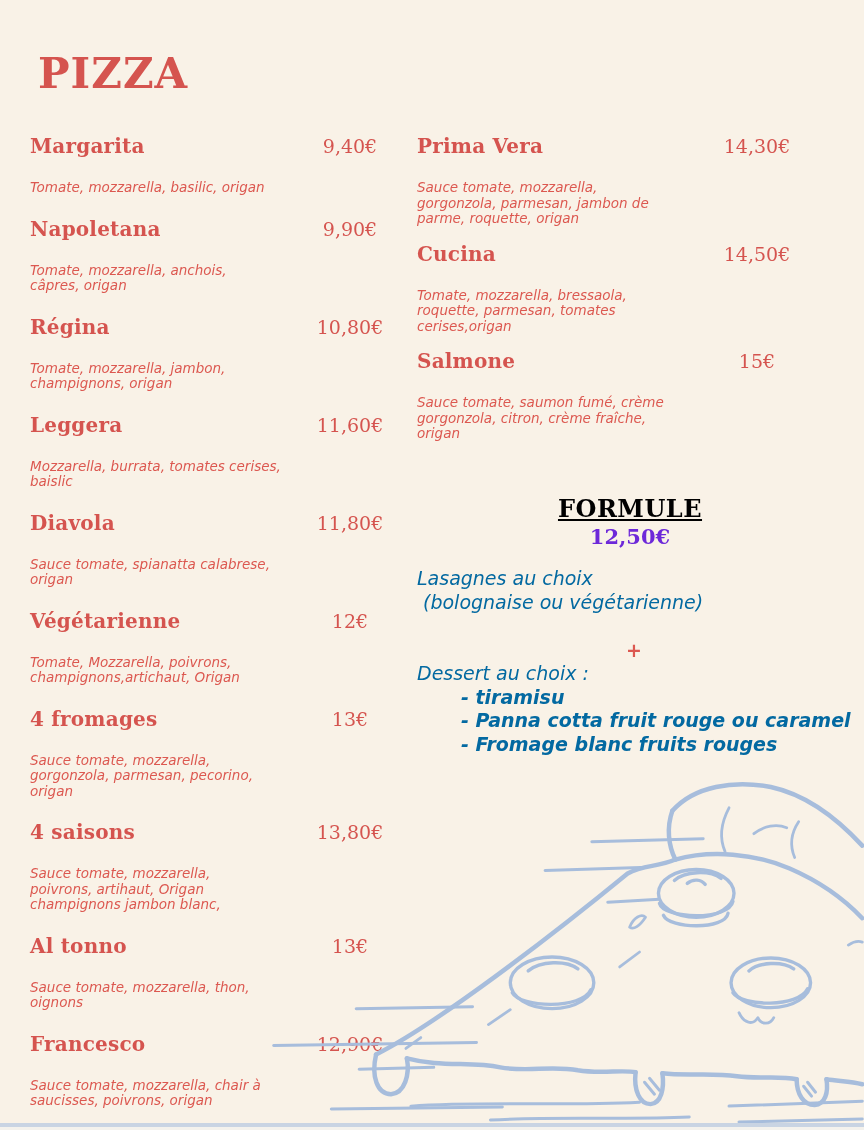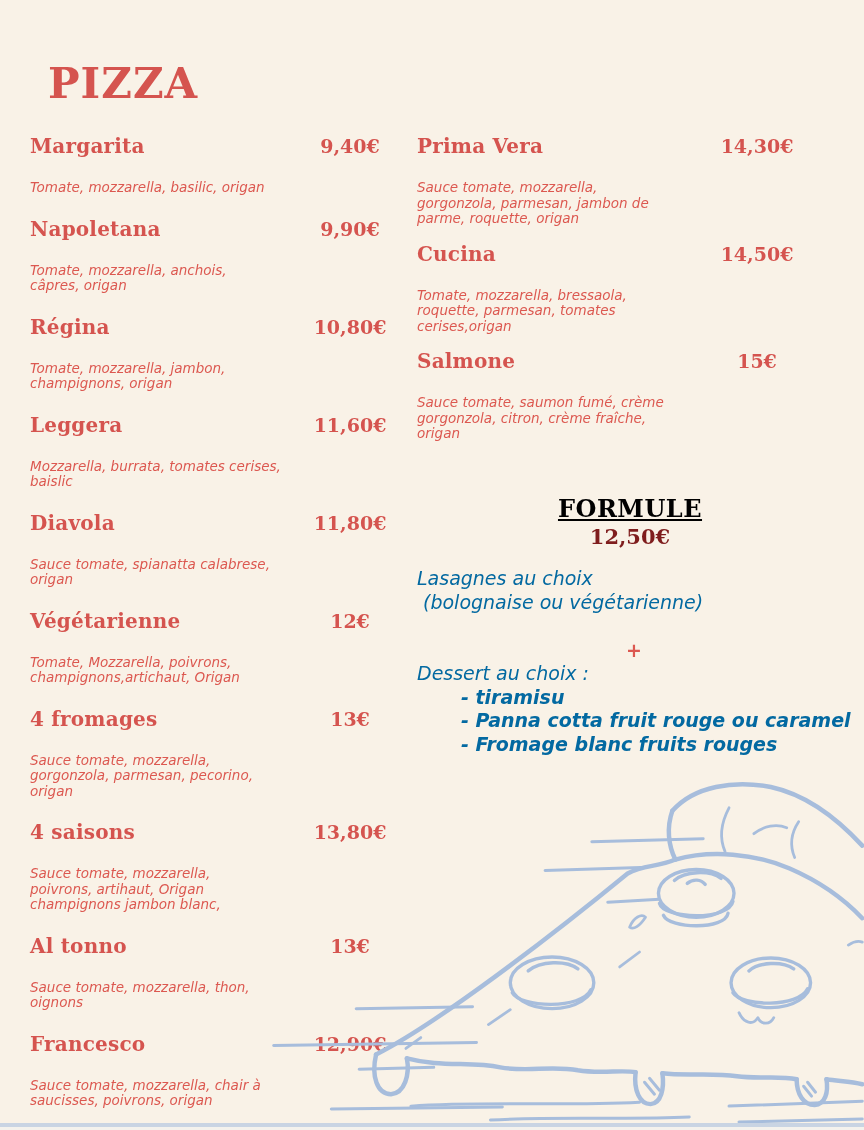--- a/index.html
+++ b/index.html
@@ -5,56 +5,56 @@
   html,body{margin:0;padding:0;background:#f9f2e7;}
   body{
     width:864px;height:1130px;position:relative;overflow:hidden;
     font-family:"DejaVu Sans",sans-serif;
     -webkit-font-smoothing:antialiased;
   }
   .page{position:absolute;inset:0;background:#f9f2e7;}
 
   
   .title{
-    position:absolute;left:36px;top:51px;margin:12px;
+    position:absolute;left:36px;top:51px;margin:2px;
     font-family:"DejaVu Serif",serif;font-weight:700;
     font-size:42px;line-height:1;letter-spacing:1px;color:#d5544f;
   }
 
   
   .col{position:absolute;top:134px;}
   .col-left{left:30px;width:365px;}
   .col-right{left:417px;width:385px;}
   .item{margin-bottom:21px;}
   .col-right .item{margin-bottom:15px;}
   .row{display:flex;justify-content:space-between;align-items:center;}
   .name{
     font-family:"DejaVu Serif",serif;font-weight:700;font-size:20px;
     line-height:24px;color:#d5544f;letter-spacing:.2px;white-space:nowrap;
   }
   .price{
-    font-family:"DejaVu Serif",serif;font-weight:700;font-size:19px;
+    font-family:"DejaVu Serif",serif;font-weight:400;font-size:19px;
     line-height:24px;color:#d5544f;width:90px;flex:0 0 90px;
     text-align:center;white-space:nowrap;
   }
   .desc{margin-top:22px;}
   .dl{
     display:block;font-style:italic;font-size:13.5px;line-height:15.5px;
     color:#dc5850;white-space:nowrap;
   }
 
   
   .formule{position:absolute;left:417px;top:495px;width:426px;text-align:center;}
   .formule-title{
     font-family:"DejaVu Serif",serif;font-weight:700;font-size:24px;
     line-height:28px;color:#000000;letter-spacing:.5px;text-decoration:underline;
   }
   .formule-price{
     font-family:"DejaVu Serif",serif;font-weight:700;font-size:21px;
-    line-height:27px;color:#7f1d1d;
+    line-height:27px;color:#6d28d9;
   }
   .lasagnes{position:absolute;left:417px;top:567px;}
   .big-it{
     font-style:italic;font-size:19px;line-height:23.5px;color:#0369a1;
     white-space:nowrap;
   }
   .lasagnes .indent{margin-left:6px;}
   .plus{
     position:absolute;left:600px;top:640px;width:68px;text-align:center;
     font-weight:700;font-size:19px;line-height:20px;color:#dc5850;

